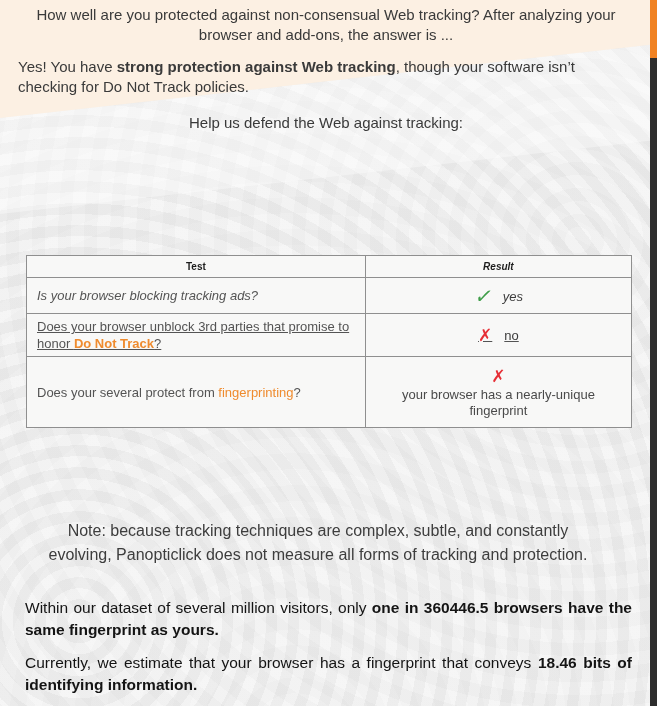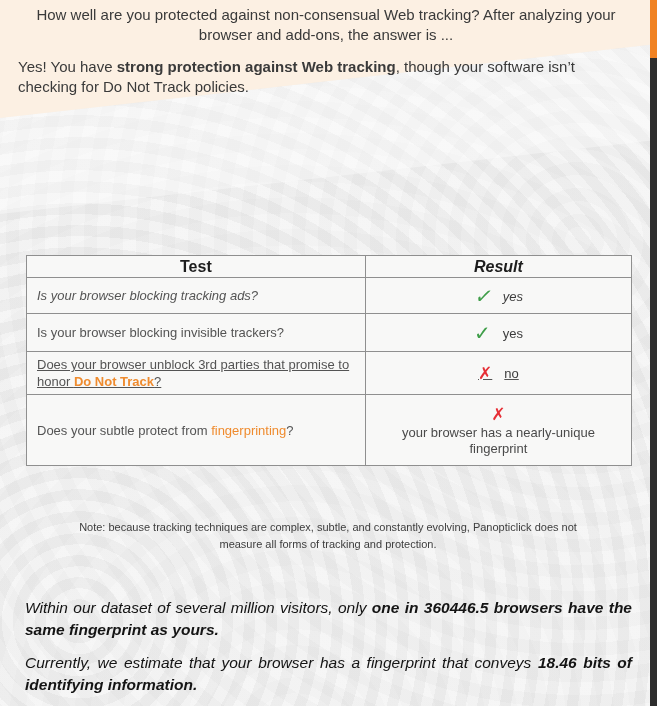--- a/index.html
+++ b/index.html
@@ -48,46 +48,46 @@
     font-size:13px;color:#545454;
     background:#f8f8f7;
   }
   .results-table th,.results-table td{
     border:1px solid #8f8f8f;
     background:#f8f8f7;
     padding:0 10px;
     vertical-align:middle;
   }
   .results-table th{
-    font-size:16px;color:#1d1d1d;font-weight:bold;text-align:center;
+    font-size:10px;color:#1d1d1d;font-weight:bold;text-align:center;
     height:21px;padding:0 6px;
   }
   .col-test{width:56%;}
   .col-result{width:44%;font-style:italic;}
   tr.r1{height:36px;font-style:italic;}
   tr.r2{height:38px;}
   tr.r3{height:43px;}
   tr.r4{height:43px;text-decoration:underline;}
   tr.r5{height:71px;}
   .q{line-height:17px;}
   .result-cell{text-align:center;}
   .status-inline{white-space:nowrap;}
   .icon-pass{color:#3f9e49;font-size:20px;vertical-align:-2px;}
   .icon-fail{color:#e62f36;font-size:17px;vertical-align:-1px;}
   .result-label{color:#3c3c3c;font-size:13px;margin-left:12px;}
   .result-sub{color:#4a4a4a;font-size:13px;line-height:16px;margin-top:0;}
   .lnk{color:#ef8b2e;text-decoration:none;cursor:pointer;}
   .lnk-bold{font-weight:bold;}
   .note{
-    top:519px;left:58px;width:540px;
-    font-size:11px;line-height:17px;text-align:center;color:#3d3d3d;
+    top:519px;left:48px;width:540px;
+    font-size:16px;line-height:24px;text-align:center;color:#3d3d3d;
   }
   .stat{
     left:25px;width:607px;
-    font-size:15.5px;line-height:21.5px;text-align:justify;color:#141414;font-style:italic;
+    font-size:15.5px;line-height:21.5px;text-align:justify;color:#141414;
   }
   .stat1{top:597px;}
   .stat2{top:652px;}
   .scrollbar{
     position:absolute;top:0;right:0;width:7px;height:706px;
     background:#2d2d2d;z-index:3;
   }
   .scroll-thumb{
     position:absolute;top:0;left:0;width:7px;height:58px;
     background:#f08223;
@@ -99,49 +99,44 @@
 
 <div class="page">
 
   <div class="wedge"></div>
   <div class="peach-band"></div>
 
   <p class="txt intro">How well are you protected against non-consensual Web tracking? After analyzing your browser and add-ons, the answer is ...</p>
 
   <p class="txt verdict"><span>Yes! You have </span><b>strong protection against Web tracking</b><span>, though your software isn’t checking for Do Not Track policies.</span></p>
 
+  <p class="txt donate">Help us defend the Web against tracking:</p>
 
   <table class="results-table">
     <thead>
       <tr class="header-row">
         <th class="col-test">Test</th>
         <th class="col-result">Result</th>
       </tr>
     </thead>
     <tbody>
       <tr class="r1">
         <td class="q"><span>Is your browser blocking tracking ads?</span></td>
         <td class="result-cell">
           <span class="status-inline"><span class="icon-pass">✓</span><span class="result-label">yes</span></span>
         </td>
       </tr>
-      <tr class="r2">
-        <td class="q"><span>Is your browser blocking invisible trackers?</span></td>
-        <td class="result-cell">
-          <span class="status-inline"><span class="icon-pass">✓</span><span class="result-label">yes</span></span>
-        </td>
-      </tr>
       <tr class="r4">
         <td class="q"><span>Does your browser unblock 3rd parties that promise to honor </span><span class="lnk lnk-bold">Do Not Track</span><span>?</span></td>
         <td class="result-cell">
           <span class="status-inline"><span class="icon-fail">✗</span><span class="result-label">no</span></span>
         </td>
       </tr>
       <tr class="r5">
-        <td class="q"><span>Does your subtle protect from </span><span class="lnk">fingerprinting</span><span>?</span></td>
+        <td class="q"><span>Does your several protect from </span><span class="lnk">fingerprinting</span><span>?</span></td>
         <td class="result-cell">
           <div class="icon-fail">✗</div>
           <div class="result-sub">your browser has a nearly-unique fingerprint</div>
         </td>
       </tr>
     </tbody>
   </table>
 
   <p class="txt note">Note: because tracking techniques are complex, subtle, and constantly evolving, Panopticlick does not measure all forms of tracking and protection.</p>
 

